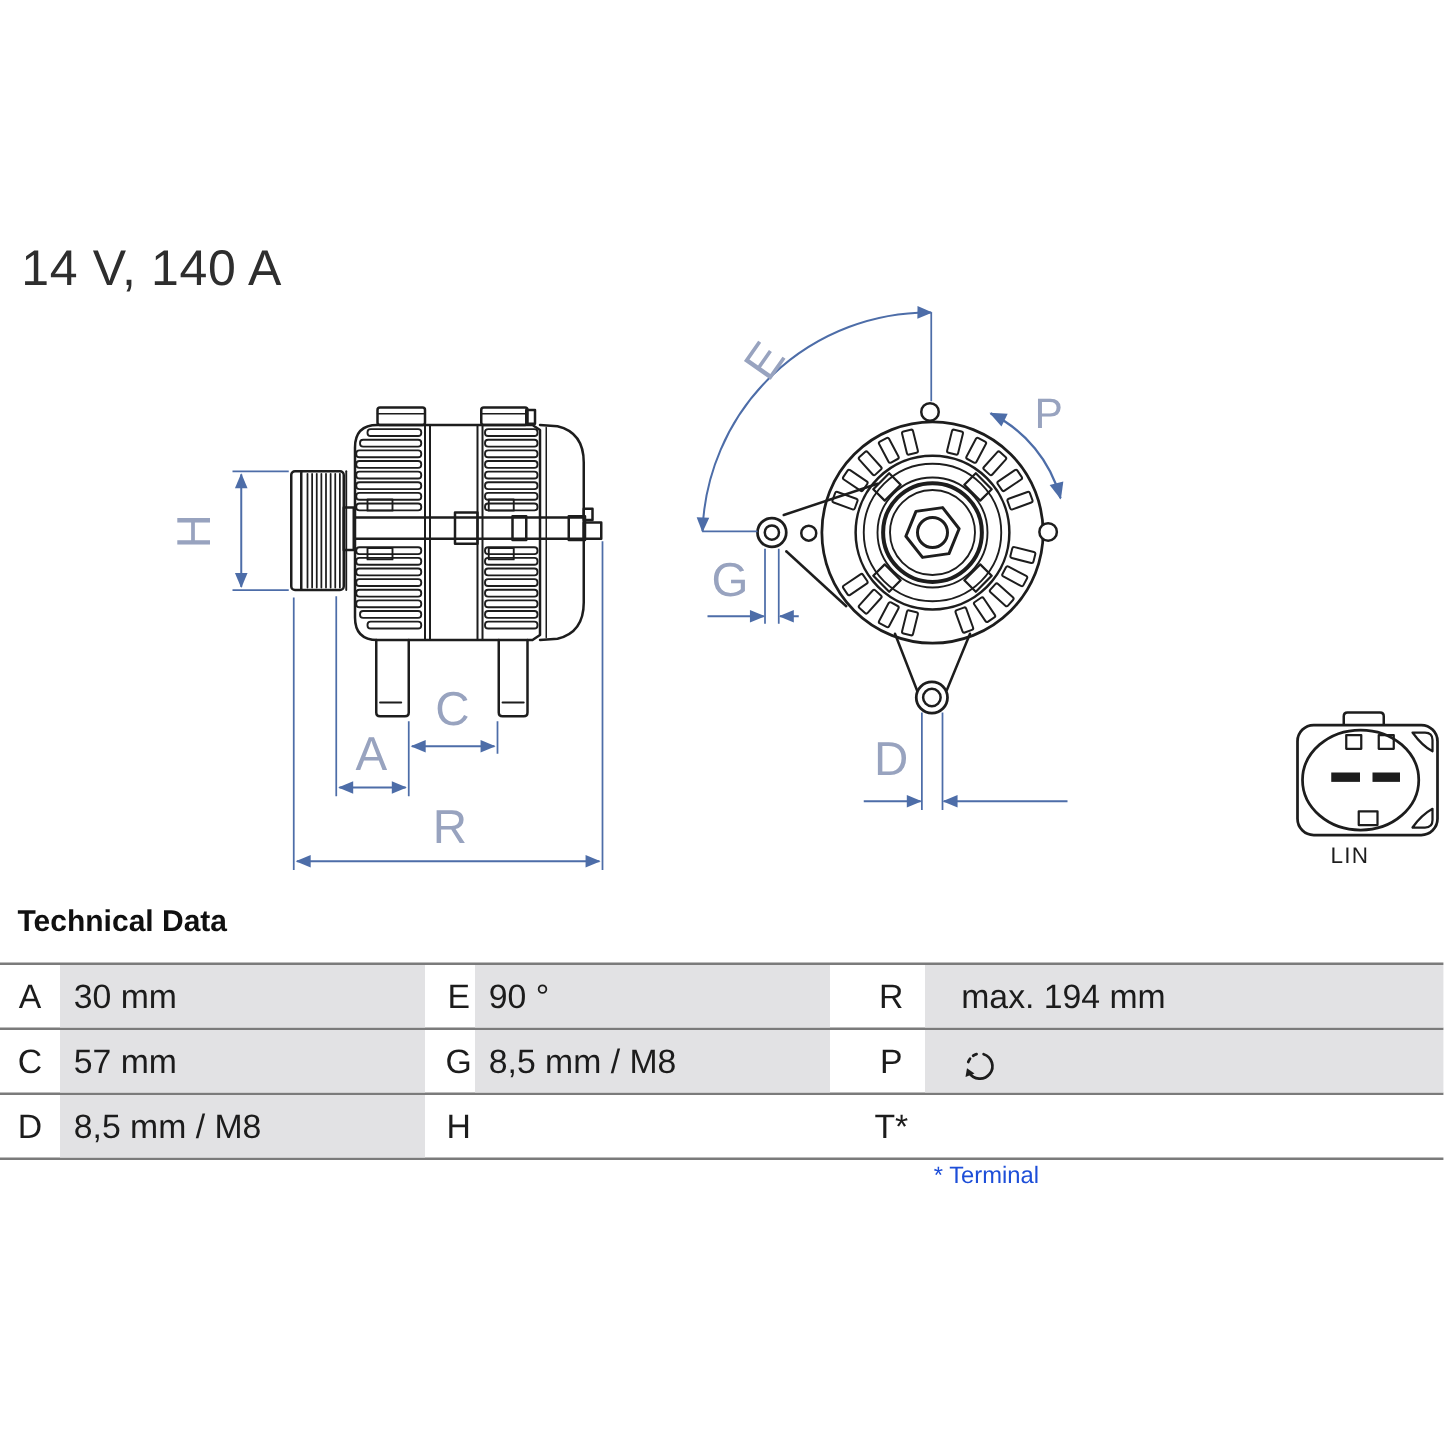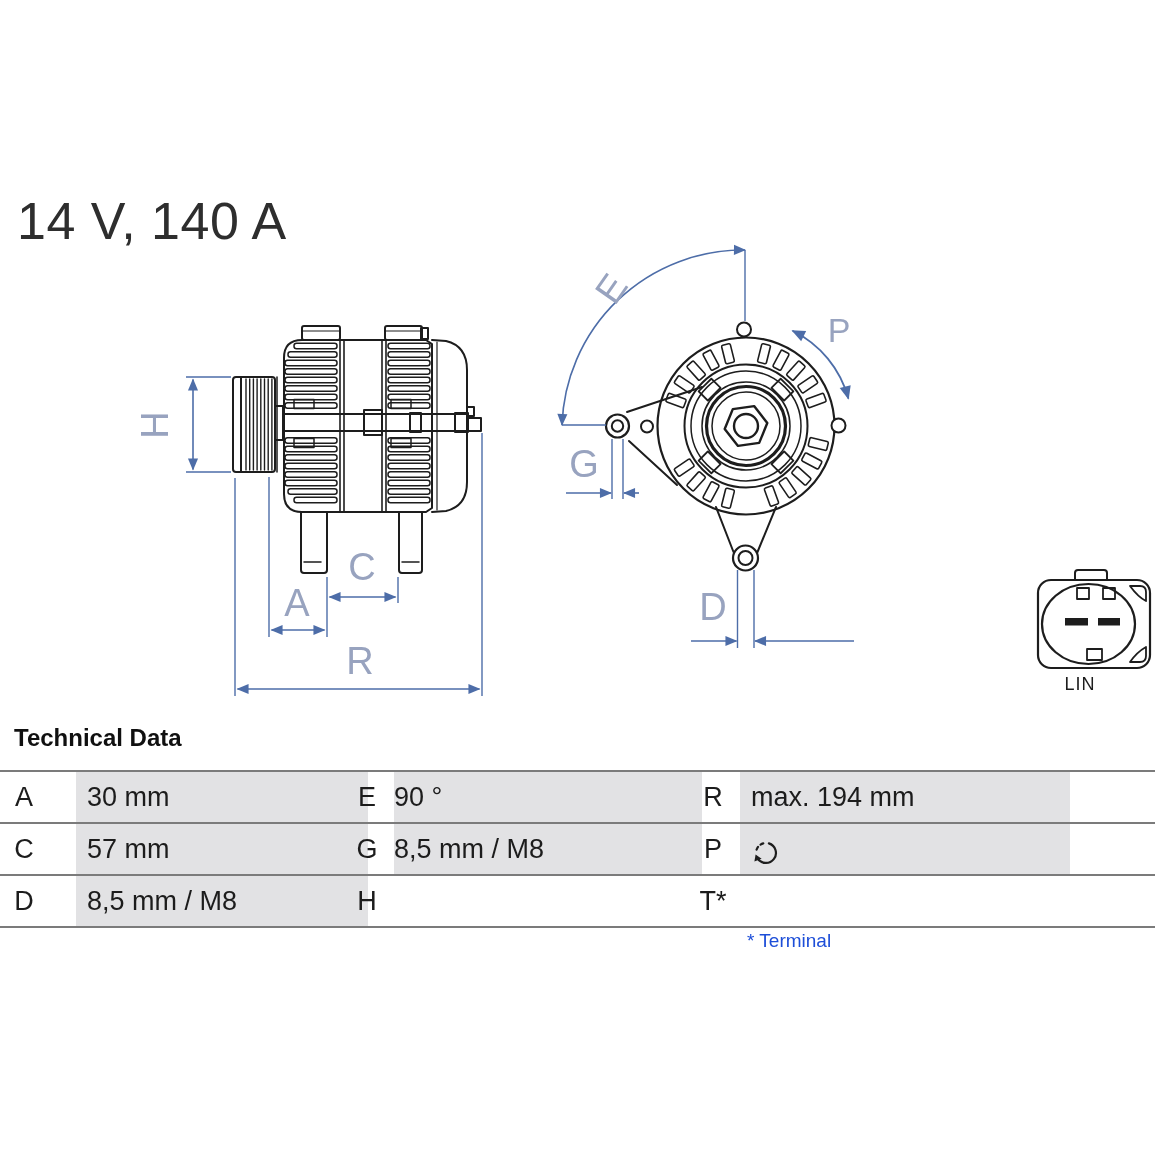--- a/index.html
+++ b/index.html
@@ -2,44 +2,44 @@
 <html><head>
 <meta charset="utf-8">
 <style>
   html,body { margin:0; padding:0; background:#ffffff; }
   .page {
     position:relative; width:1155px; height:1155px; background:#ffffff;
     font-family:"Liberation Sans", sans-serif; overflow:hidden;
   }
   .title {
     position:absolute; left:17px; top:195px;
-    font-size:52px; line-height:1; color:#2e2e2e; letter-spacing:0.5px;
+    font-size:40px; line-height:1; color:#2e2e2e; letter-spacing:0.5px;
   }
   .drawing-svg { position:absolute; left:0; top:0; }
   .dimlabel { font-family:"Liberation Sans", sans-serif; font-size:38px; fill:#98a3bf; }
   .dimlabel-sm { font-family:"Liberation Sans", sans-serif; font-size:34px; fill:#98a3bf; }
   .conlabel { font-family:"Liberation Sans", sans-serif; font-size:18px; fill:#1d1d1d; letter-spacing:1px; }
   .td-heading {
     position:absolute; left:14px; top:724px;
     font-size:24px; font-weight:700; color:#101010;
   }
   .tdtable {
     position:absolute; left:0; top:770px; width:1155px;
     border-top:2px solid #7b7b7b;
     font-size:27px; color:#1c1c1c;
   }
   .trow { position:relative; height:50px; border-bottom:2px solid #7b7b7b; }
   .cell { position:absolute; top:0; height:50px; line-height:50px; white-space:nowrap; }
   .lab { text-align:center; }
   .lab1 { left:0;   width:48px; }
-  .val1 { left:48px;  width:292px; background:#e2e2e4; padding-left:11px; box-sizing:border-box;margin-left:28px; }
+  .val1 { left:48px;  width:292px; background:#e2e2e4; padding-left:11px; box-sizing:border-box; }
   .lab2 { left:340px; width:54px; }
-  .val2 { left:394px; width:308px; background:#e2e2e4; box-sizing:border-box; }
+  .val2 { left:380px; width:284px; background:#e2e2e4; padding-left:11px; box-sizing:border-box; }
   .lab3 { left:686px; width:54px; }
-  .val3 { left:740px; width:330px; background:#e2e2e4; padding-left:11px; box-sizing:border-box; }
+  .val3 { left:740px; width:415px; background:#e2e2e4; padding-left:29px; box-sizing:border-box; }
   .rot-icon { position:relative; top:9px; }
   .footnote {
     position:absolute; left:747px; top:930px;
     font-size:19px; color:#1d4ed8;
   }
 </style>
 </head>
 <body>
 
 <div class="page">

